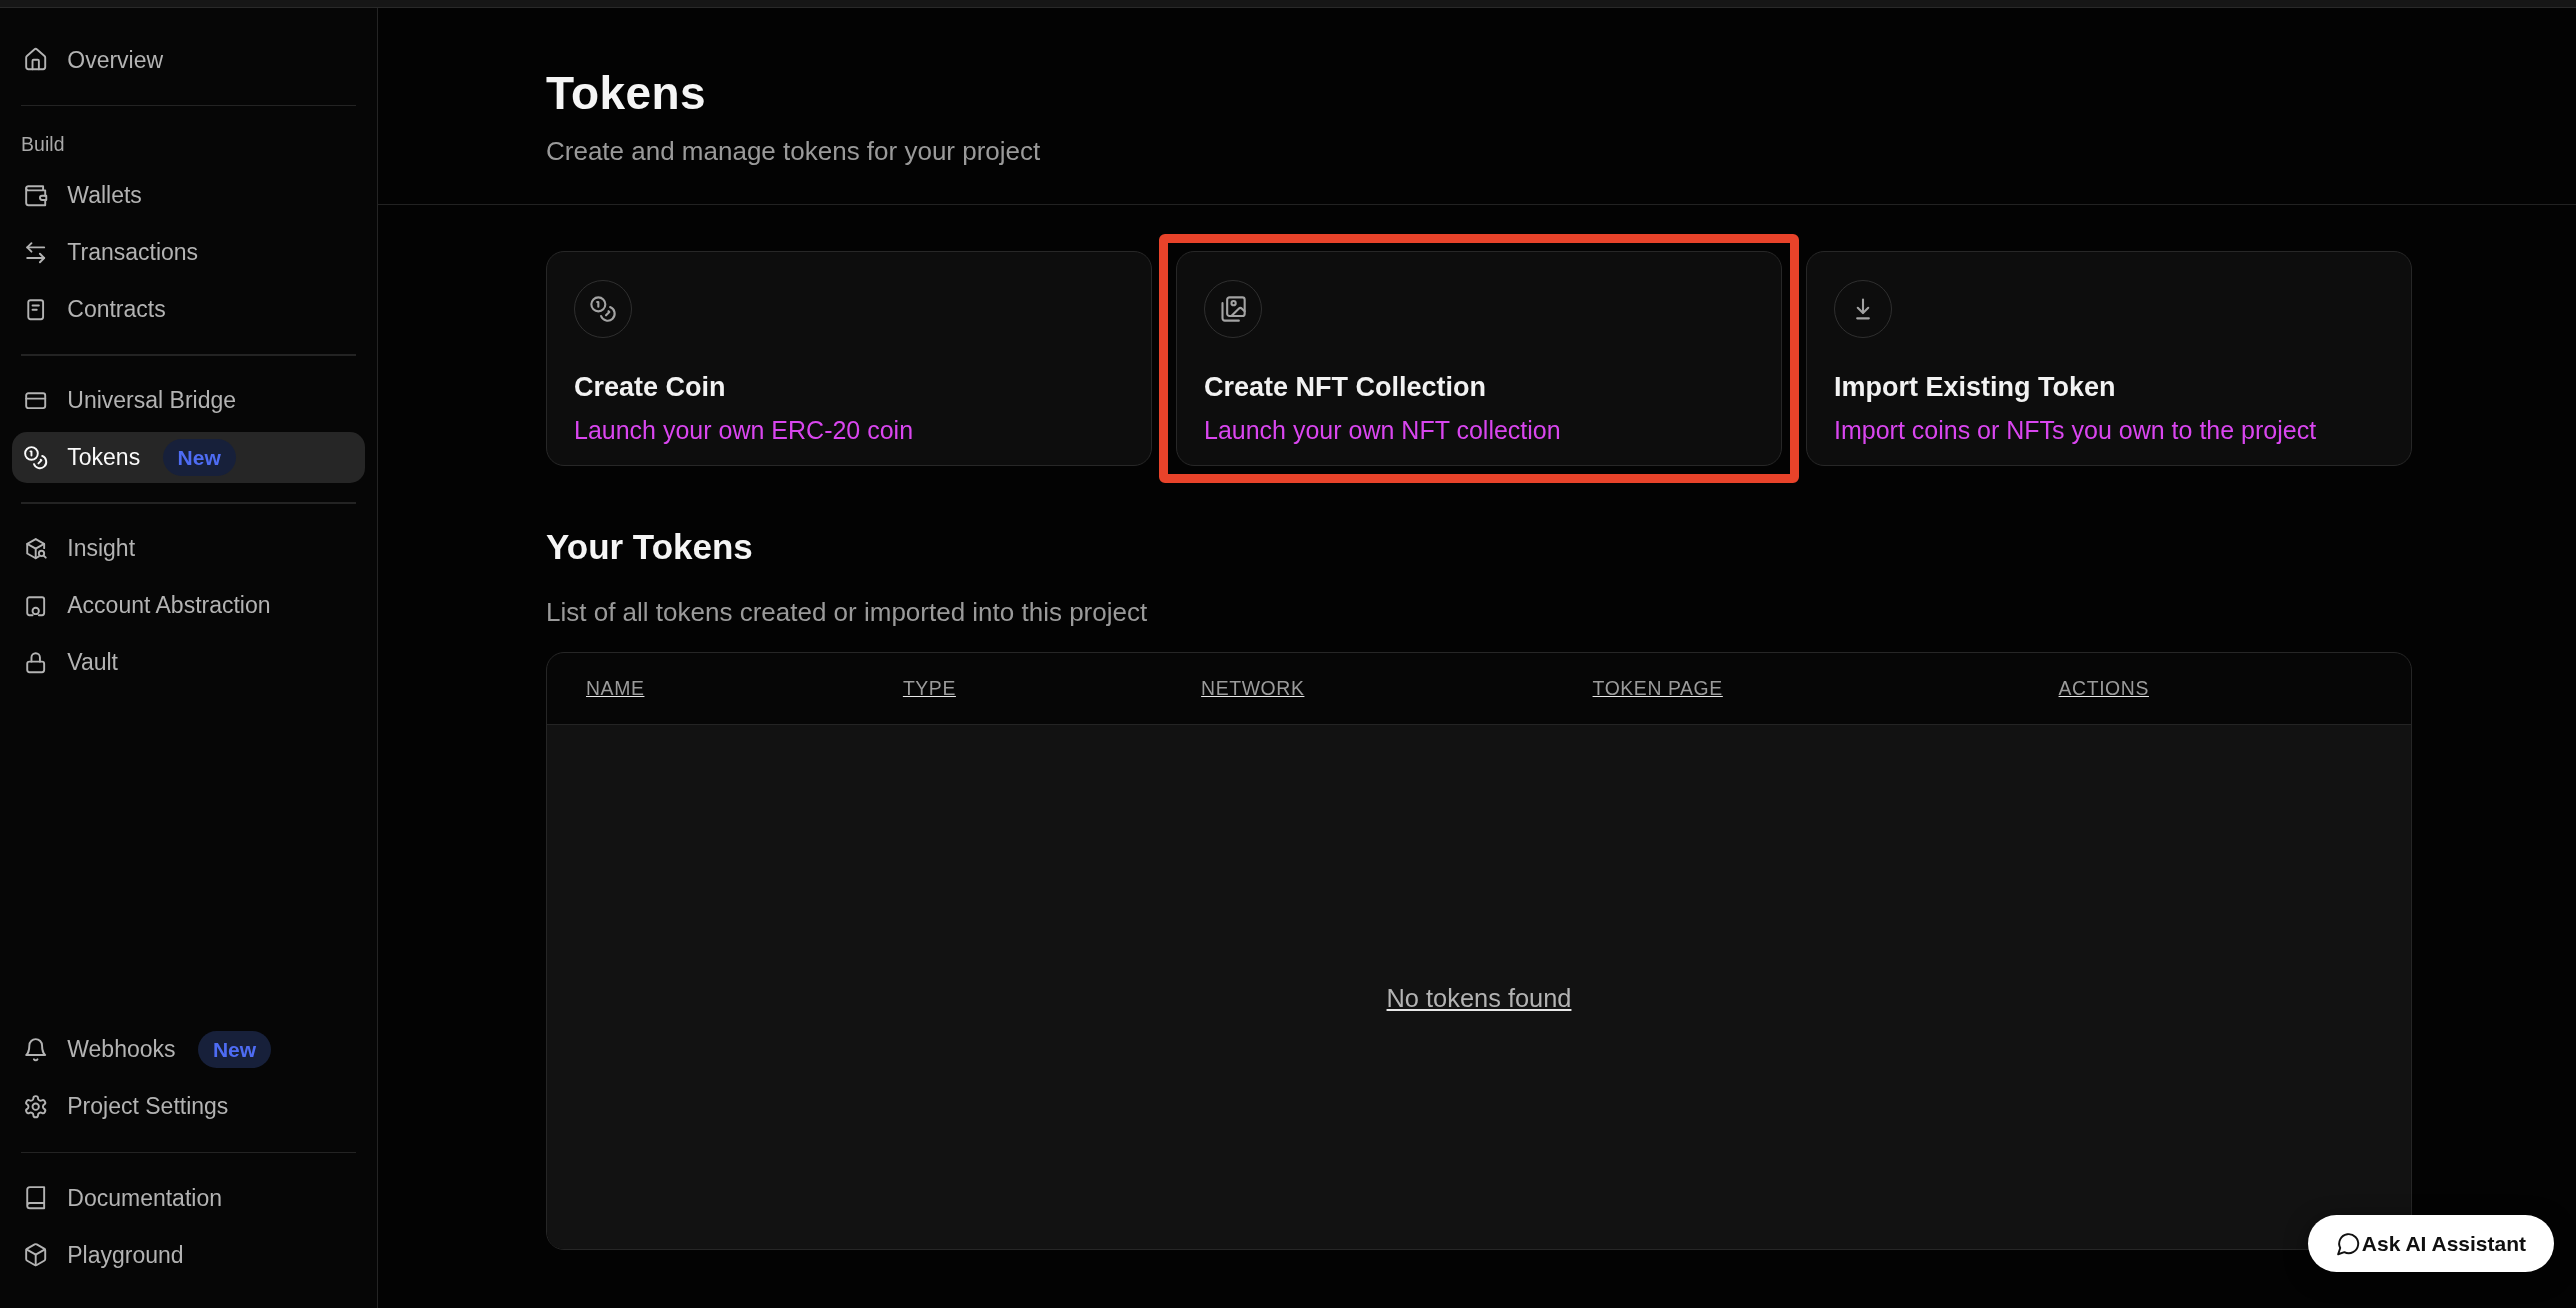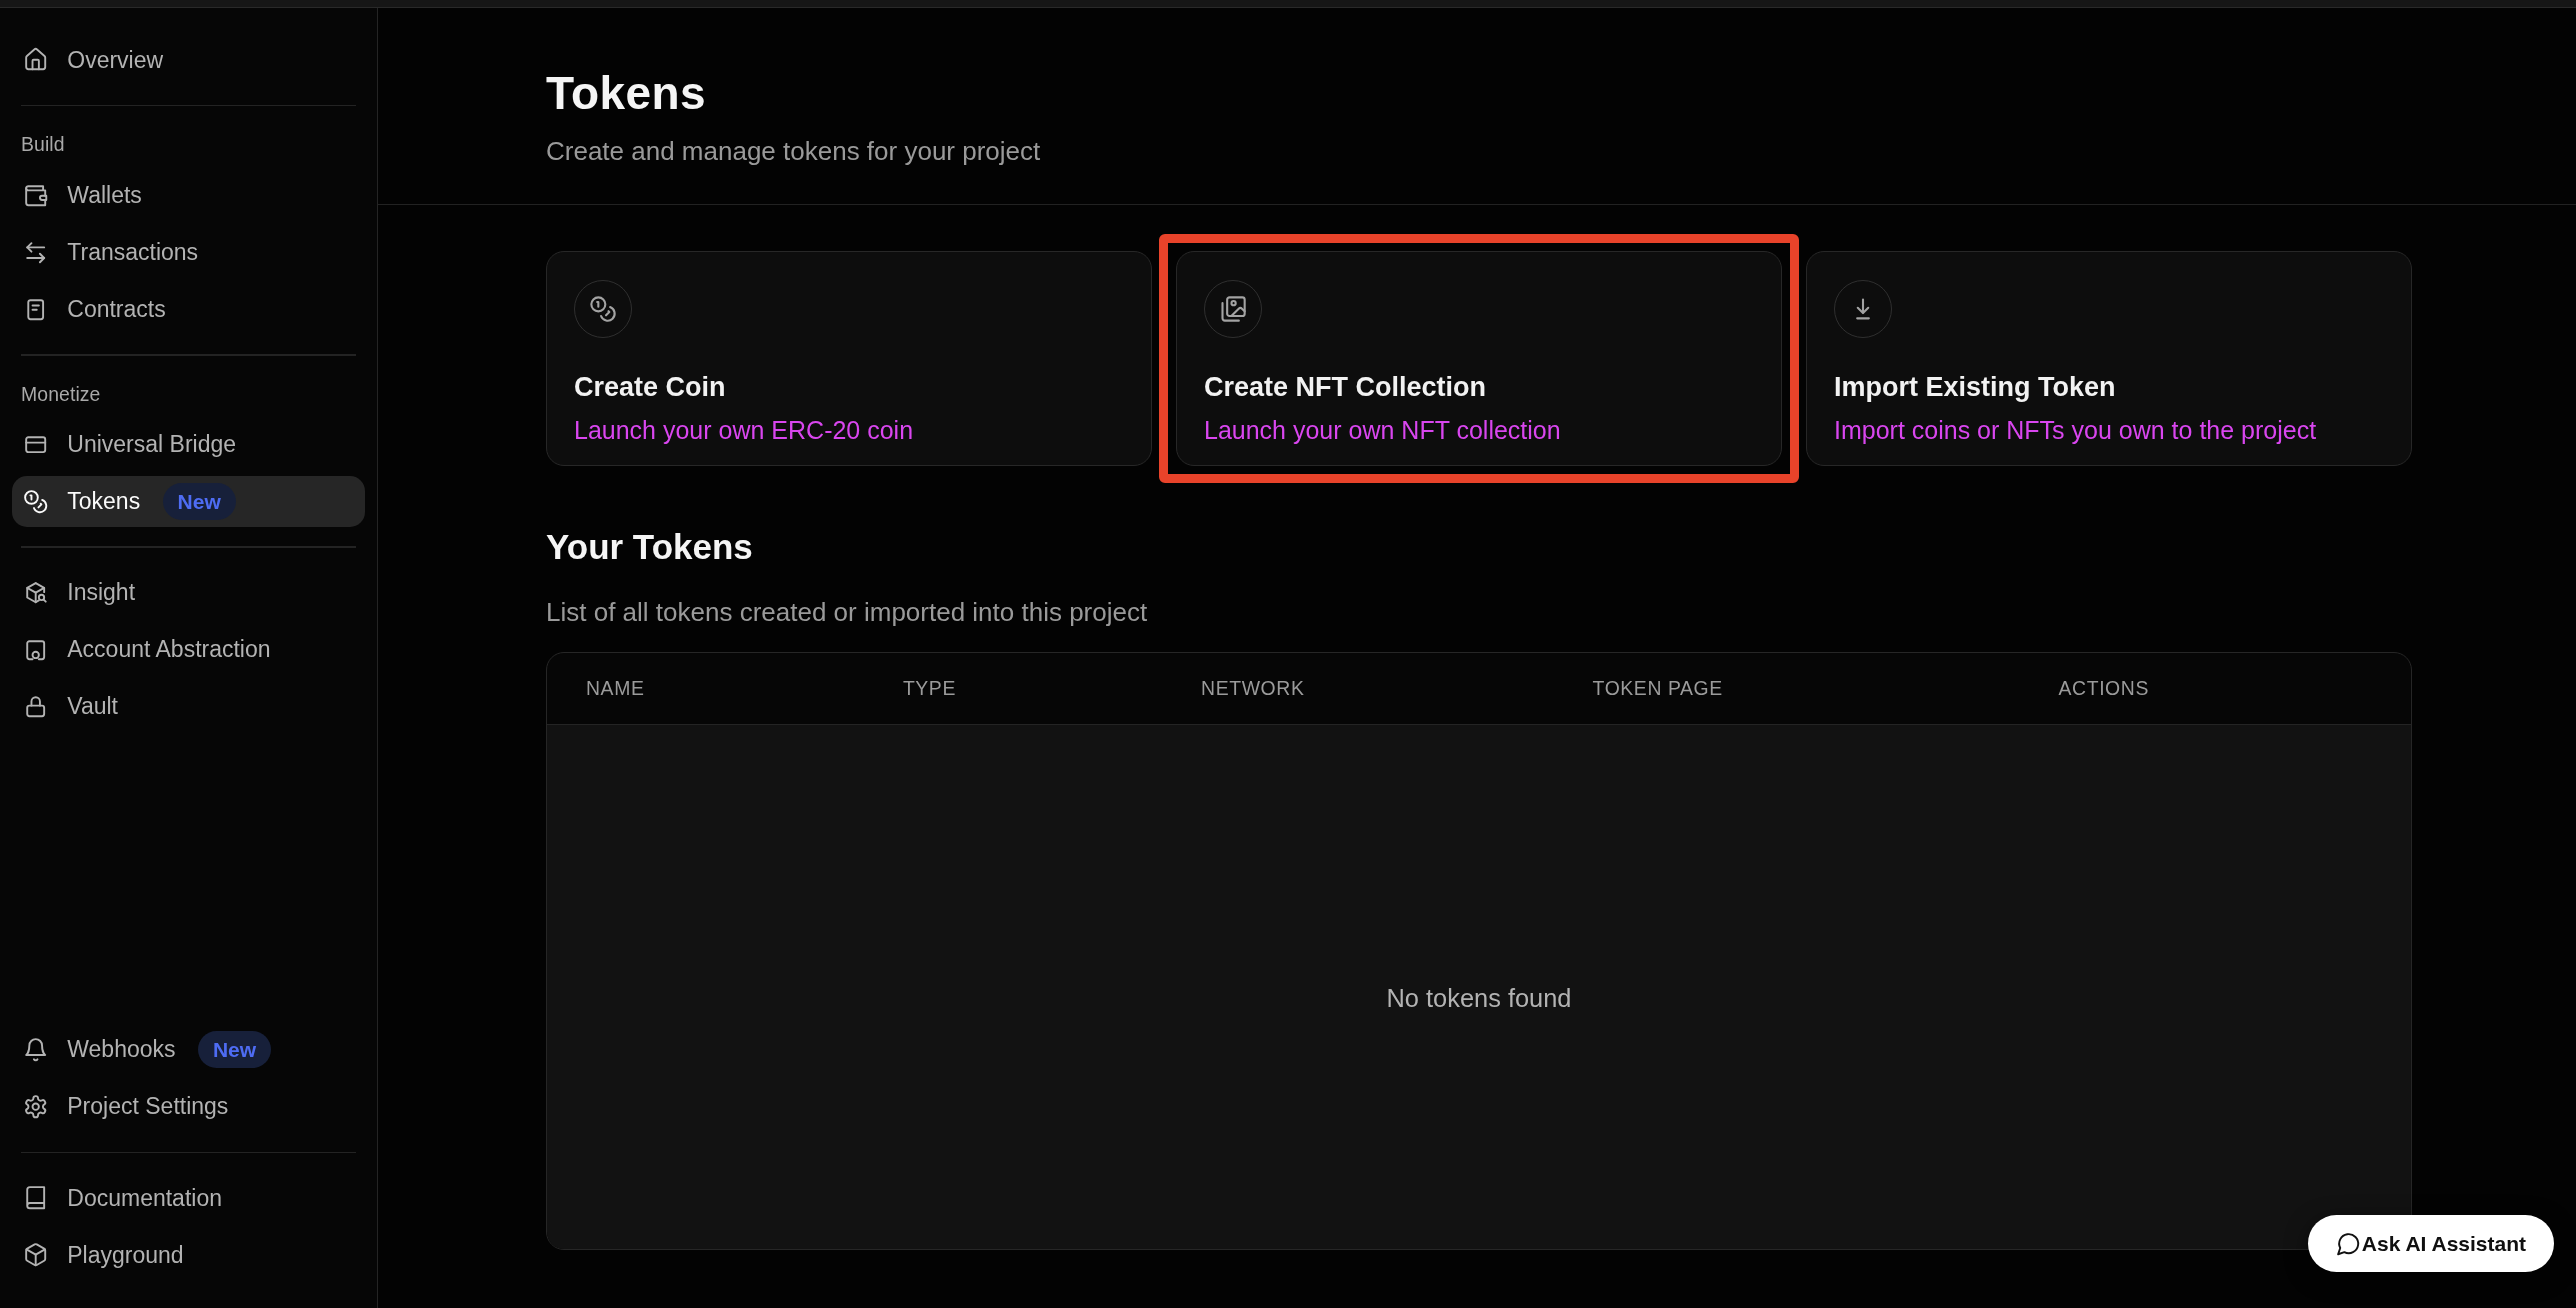--- a/index.html
+++ b/index.html
@@ -67,21 +67,21 @@
   .card-icon-circle .icon { width:28px; height:28px; }
   .card-title { margin-top:34px; font-size:27px; font-weight:700; color:#f2f2f2; }
   .card-subtitle { margin-top:12.7px; font-size:25px; color:#d946ef; }
 
   .tokens-section { margin-top:61px; }
   .section-title { font-size:35px; font-weight:700; color:#f5f5f5; }
   .section-subtitle { font-size:26px; color:#9a9a9a; margin-top:30px; }
 
   .tokens-table {
     margin-top:24px; border:1.5px solid #262626; border-radius:18px;
-    overflow:hidden; background:#060606;
+    overflow:hidden; background:#060606;text-decoration:underline;
   }
   .table-header {
     display:grid; grid-template-columns:17% 16% 21% 25% 21%;
     height:72px; align-items:center; border-bottom:1.5px solid #242424;
   }
   .th {
     font-size:19.4px; font-weight:500; color:#9b9b9b;
     letter-spacing:0.6px; padding-left:39px; text-transform:uppercase;
   }
   .table-body {
@@ -140,21 +140,20 @@
         </div>
         <div class="nav-item">
           <svg class="icon" viewBox="0 0 24 24" fill="none" stroke="currentColor" stroke-width="1.8" stroke-linecap="round" stroke-linejoin="round">
             <rect x="5" y="3" width="14" height="18" rx="2"></rect>
             <path d="M9 8h6"></path>
             <path d="M9 12h4"></path>
           </svg>
           <span>Contracts</span>
         </div>
         <div class="nav-divider"></div>
-        <div class="section-label">Monetize</div>
         <div class="nav-item">
           <svg class="icon" viewBox="0 0 24 24" fill="none" stroke="currentColor" stroke-width="1.8" stroke-linecap="round" stroke-linejoin="round">
             <rect x="3" y="5" width="18" height="14" rx="2"></rect>
             <path d="M3 10h18"></path>
           </svg>
           <span>Universal Bridge</span>
         </div>
         <div class="nav-item selected">
           <svg class="icon" viewBox="0 0 24 24" fill="none" stroke="currentColor" stroke-width="1.8" stroke-linecap="round" stroke-linejoin="round">
             <circle cx="8" cy="8" r="6"></circle>

